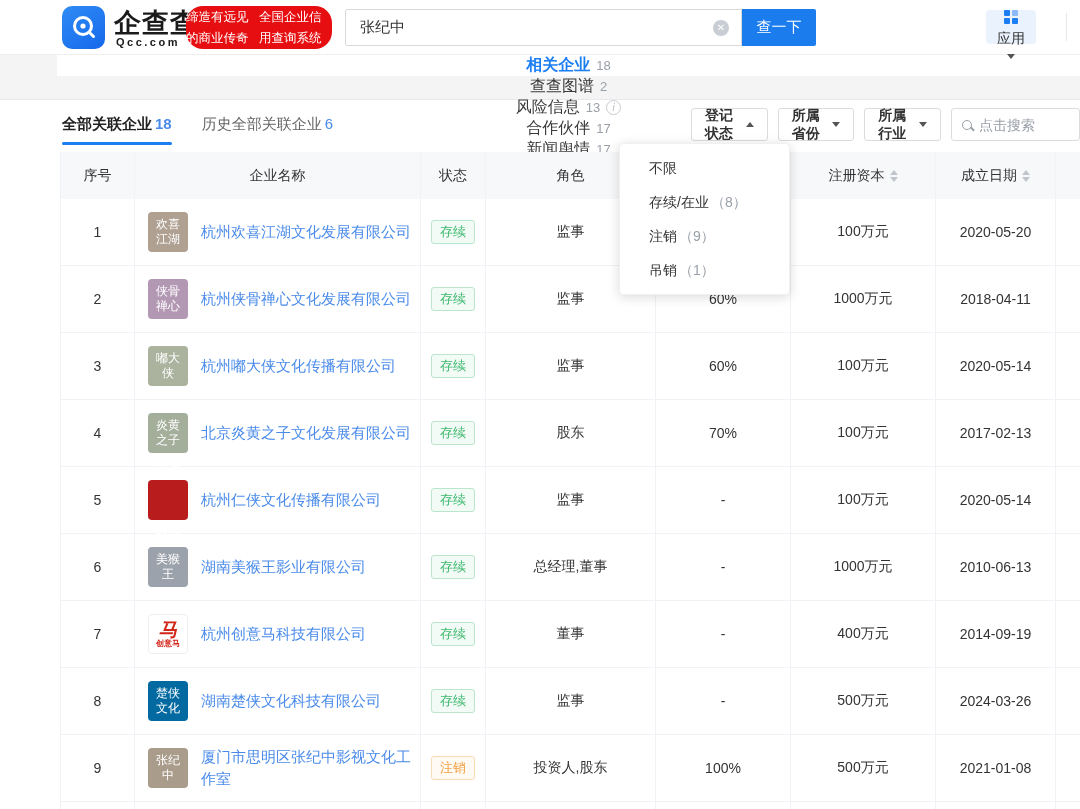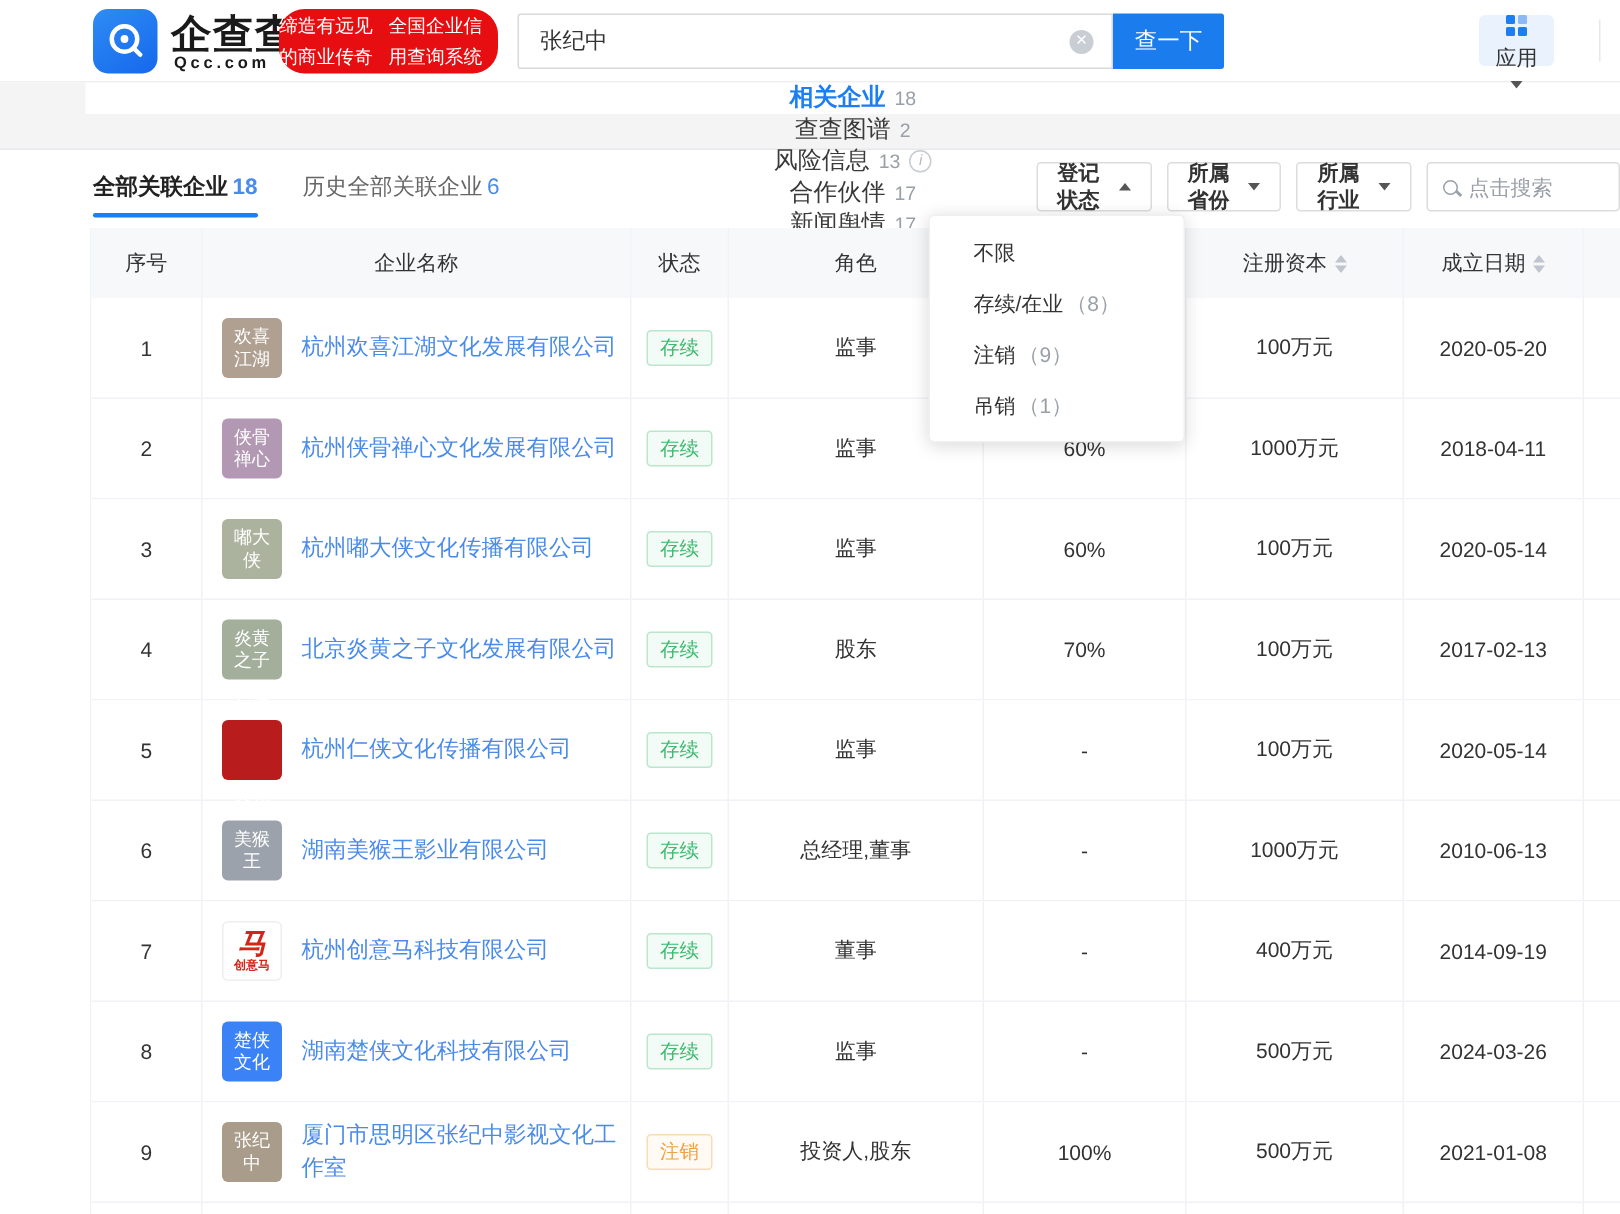--- a/index.html
+++ b/index.html
@@ -328,21 +328,21 @@
         </div>
     <div class="td c-role">董事</div>
     <div class="td c-ratio">-</div>
     <div class="td c-capital">400万元</div>
     <div class="td c-date">2014-09-19</div>
     <div class="td c-extra"></div>
   </div>
       <div class="tr">
     <div class="td c-no">8</div>
     <div class="td c-name">
-      <div class="logo" style="background: #3b82f6;">
+      <div class="logo" style="background: #0369a1;">
             <span>楚侠</span>
             <span>文化</span>
           </div>
       <a class="cname">湖南楚侠文化科技有限公司</a>
     </div>
     <div class="td c-status">
           <span class="badge green">存续</span>
         </div>
     <div class="td c-role">监事</div>
     <div class="td c-ratio">-</div>

